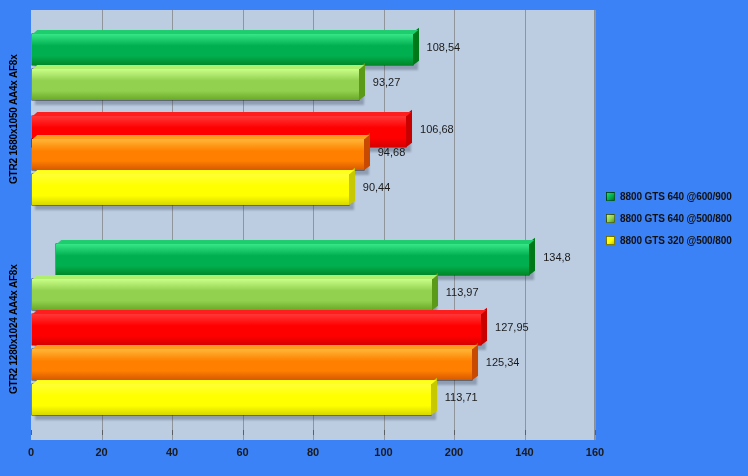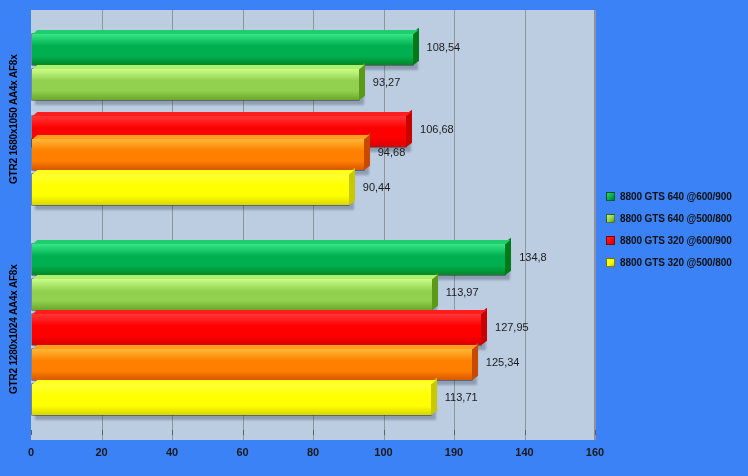--- a/index.html
+++ b/index.html
@@ -196,21 +196,21 @@
             <div class="bar-shadow" style="width: 318.801px;"></div>
             <div class="bar" title="8800 GTS 320 @500/800: 90,44" style="width: 318.801px;">
               <div class="bar-face" style="background: linear-gradient(rgb(255, 255, 55) 0%, rgb(255, 255, 0) 38%, rgb(255, 255, 0) 70%, rgb(215, 215, 0) 100%);"></div>
               <div class="bar-cap" style="background: rgb(200, 200, 0);"></div>
               <div class="bar-top" style="background: rgb(255, 255, 30);"></div>
             </div>
             <div class="bar-label" style="left: 331.801px;">90,44</div>
           </div>
         </div>
         <div class="bar-group">
-          <div class="bar-row" style="top: 233px; width: 444px;">
+          <div class="bar-row" style="top: 233px; width: 444px; margin-left: 24px;">
             <div class="bar-shadow" style="width: 475.17px;"></div>
             <div class="bar" title="8800 GTS 640 @600/900: 134,8" style="width: 475.17px;">
               <div class="bar-face" style="background: linear-gradient(rgb(55, 231, 135) 0%, rgb(0, 176, 80) 38%, rgb(0, 176, 80) 70%, rgb(0, 136, 40) 100%);"></div>
               <div class="bar-cap" style="background: rgb(0, 121, 25);"></div>
               <div class="bar-top" style="background: rgb(30, 206, 110);"></div>
             </div>
             <div class="bar-label" style="left: 488.17px;">134,8</div>
           </div>
           <div class="bar-row" style="top: 268px; width: 504px;">
             <div class="bar-shadow" style="width: 401.744px;"></div>
@@ -263,41 +263,37 @@
       <div class="tick-mark" style="left: 524.5px;"></div>
       <div class="tick-mark" style="left: 595px;"></div>
     </div>
   <div id="x-axis-labels">
       <div class="x-tick-label" style="left: 0px;">0</div>
       <div class="x-tick-label" style="left: 70.5px;">20</div>
       <div class="x-tick-label" style="left: 141px;">40</div>
       <div class="x-tick-label" style="left: 211.5px;">60</div>
       <div class="x-tick-label" style="left: 282px;">80</div>
       <div class="x-tick-label" style="left: 352.5px;">100</div>
-      <div class="x-tick-label" style="left: 423px;">190</div>
+      <div class="x-tick-label" style="left: 423px;">200</div>
       <div class="x-tick-label" style="left: 493.5px;">140</div>
       <div class="x-tick-label" style="left: 564px;">160</div>
     </div>
   <div id="cat-labels">
       <div class="cat-label" style="top: 33px; height: 173px;">GTR2 1680x1050 AA4x AF8x</div>
       <div class="cat-label" style="top: 243px; height: 173px;">GTR2 1280x1024 AA4x AF8x</div>
     </div>
 
   <div id="legend">
       <div class="legend-item">
         <span class="legend-swatch" style="background: linear-gradient(135deg, rgb(40, 216, 120), rgb(0, 176, 80) 55%, rgb(0, 121, 25));"></span>
         <span class="legend-text">8800 GTS 640 @600/900</span>
       </div>
       <div class="legend-item">
         <span class="legend-swatch" style="background: linear-gradient(135deg, rgb(186, 248, 120), rgb(146, 208, 80) 55%, rgb(91, 153, 25));"></span>
         <span class="legend-text">8800 GTS 640 @500/800</span>
       </div>
       <div class="legend-item">
-        <span class="legend-swatch" style="background: linear-gradient(135deg, rgb(255, 40, 40), rgb(255, 0, 0) 55%, rgb(200, 0, 0));"></span>
-        <span class="legend-text">8800 GTS 320 @600/900</span>
-      </div>
-      <div class="legend-item">
         <span class="legend-swatch" style="background: linear-gradient(135deg, rgb(255, 255, 40), rgb(255, 255, 0) 55%, rgb(200, 200, 0));"></span>
         <span class="legend-text">8800 GTS 320 @500/800</span>
       </div>
     </div>
 
 </div>
 
 </body></html>

